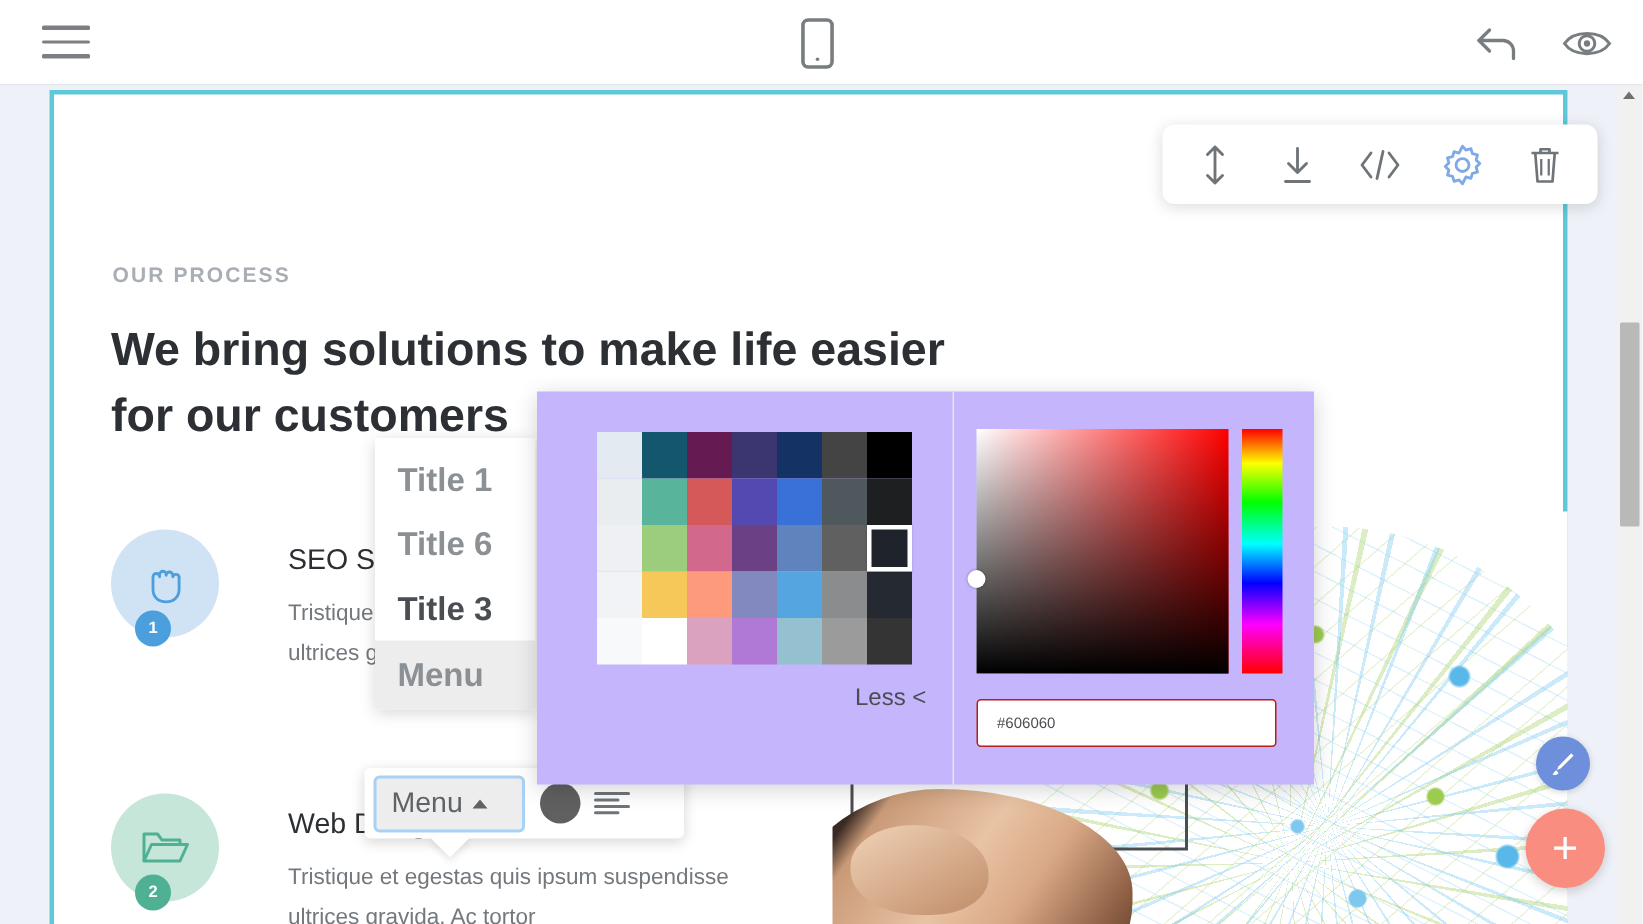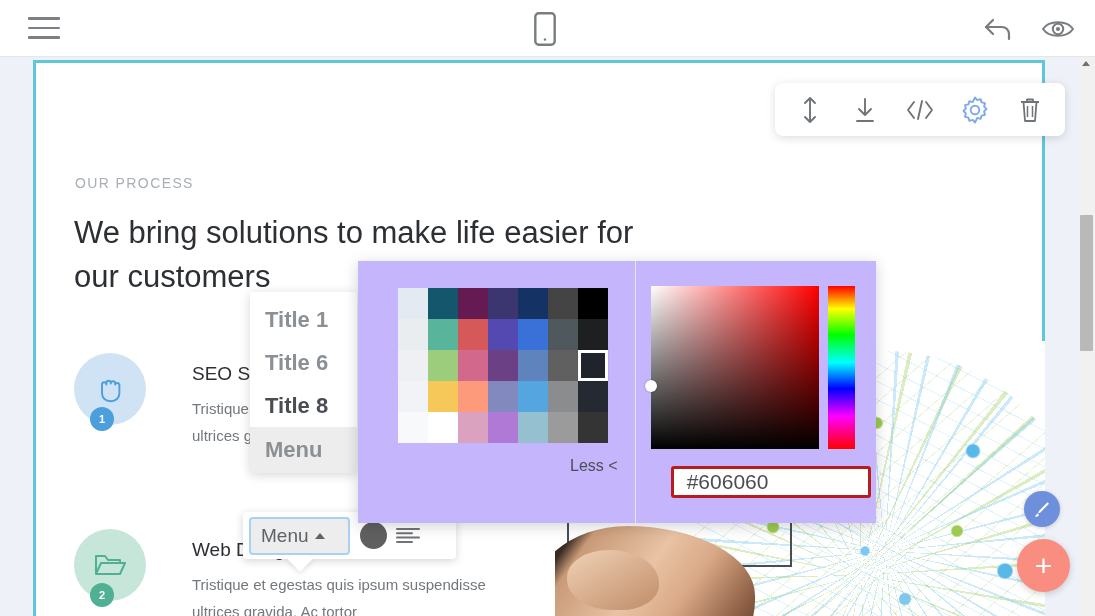--- a/index.html
+++ b/index.html
@@ -26,23 +26,23 @@
   .publish-group { display: flex; align-items: center; gap: 9px; cursor: pointer; }
   .publish-label { font-size: 20px; color: #4e5255; letter-spacing: .1px; }
 
   
   .canvas-wrap { position: absolute; left: 0; top: 57px; width: 1078px; height: 559px; overflow: hidden; background: #eef1f7; }
   .section {
     position: absolute; left: 33px; top: 3px; width: 1012px; height: 600px;
     background: #ffffff; border: 3px solid #5ec8d8;
   }
   .eyebrow { position: absolute; left: 39px; top: 112px; font-size: 14px; letter-spacing: 1.4px;
-    color: #a9aeb4; font-weight: 400; }
+    color: #a9aeb4; font-weight: 700; }
   .headline { position: absolute; left: 38px; top: 148px; width: 560px;
-    font-size: 31px; line-height: 44px; color: #2c2f33; font-weight: 400; }
+    font-size: 31px; line-height: 44px; color: #2c2f33; font-weight: 700; }
 
   
   .feature { position: absolute; left: 38px; width: 470px; }
   .f1 { top: 290px; }
   .f2 { top: 466px; }
   .fcircle { position: absolute; left: 0; top: 0; width: 72px; height: 72px; border-radius: 50%;
     display: flex; align-items: center; justify-content: center; }
   .c-blue { background: #cfe3f5; }
   .c-green { background: #c5e6d8; }
   .fbadge { position: absolute; left: 16px; top: 54px; width: 24px; height: 24px; border-radius: 50%;
@@ -139,22 +139,22 @@
   .sv-square { position: absolute; left: 15px; top: 25px; width: 168px; height: 163px;
     background:
       linear-gradient(to top, #000 0%, rgba(0,0,0,0) 100%),
       linear-gradient(to right, #fff 0%, #ff0000 100%); }
   .sv-cursor { position: absolute; left: -6px; top: 94px; width: 12px; height: 12px; border-radius: 50%;
     background: #fff; box-shadow: 0 0 2px rgba(0,0,0,.4); cursor: pointer; }
   .hue-strip { position: absolute; left: 192px; top: 25px; width: 27px; height: 163px;
     background: linear-gradient(to bottom, #ff0000 0%, #ffff00 14%, #00ff00 30%, #00ffff 47%, #0000ff 63%, #ff00ff 80%, #ff0000 100%);
     cursor: pointer; }
   .hex-field { position: absolute; left: 15px; top: 205px; width: 200px; height: 32px;
-    border: 3px solid #b91c1c; border-radius: 3px; display: flex; align-items: center; padding-left: 13px;
-    font-size: 21px; color: #4a4e52; background: #fff; cursor: text; margin-left: 20px; }
+    border: 1px solid #b91c1c; border-radius: 3px; display: flex; align-items: center; padding-left: 13px;
+    font-size: 10px; color: #4a4e52; background: #fff; cursor: text; }
 </style>
 </head>
 <body>
 
 <div id="app">
 
   <div class="topbar">
     <div class="hamburger">
       <span></span>
         <span></span>
@@ -262,21 +262,21 @@
     <svg width="20" height="20" viewBox="0 0 20 20">
       <path d="M15.5 3.2 L17 4.8 L8.4 13.4 L6 14.4 L6.9 12 Z" fill="#fff"></path>
       <path d="M5.5 14.5 c-1.3 .6 -1.6 2.2 -2.6 2.9 c1.7 .6 3.6 .2 4.1 -1.3 Z" fill="#fff"></path>
     </svg>
   </div>
   <div class="fab-add">+</div>
 
   <div class="style-menu">
     <div class="style-menu-item">Title 1</div>
     <div class="style-menu-item">Title 6</div>
-    <div class="style-menu-item dark">Title 8</div>
+    <div class="style-menu-item dark">Title 3</div>
     <div class="style-menu-item active">Menu</div>
   </div>
 
   <div class="cpicker">
     <div class="cp-left">
       <div class="swatch-grid" id="swatch-grid">
           <div class="swatch" style="background: rgb(228, 234, 242);"></div>
           <div class="swatch" style="background: rgb(20, 86, 107);"></div>
           <div class="swatch" style="background: rgb(102, 26, 82);"></div>
           <div class="swatch" style="background: rgb(59, 54, 112);"></div>

